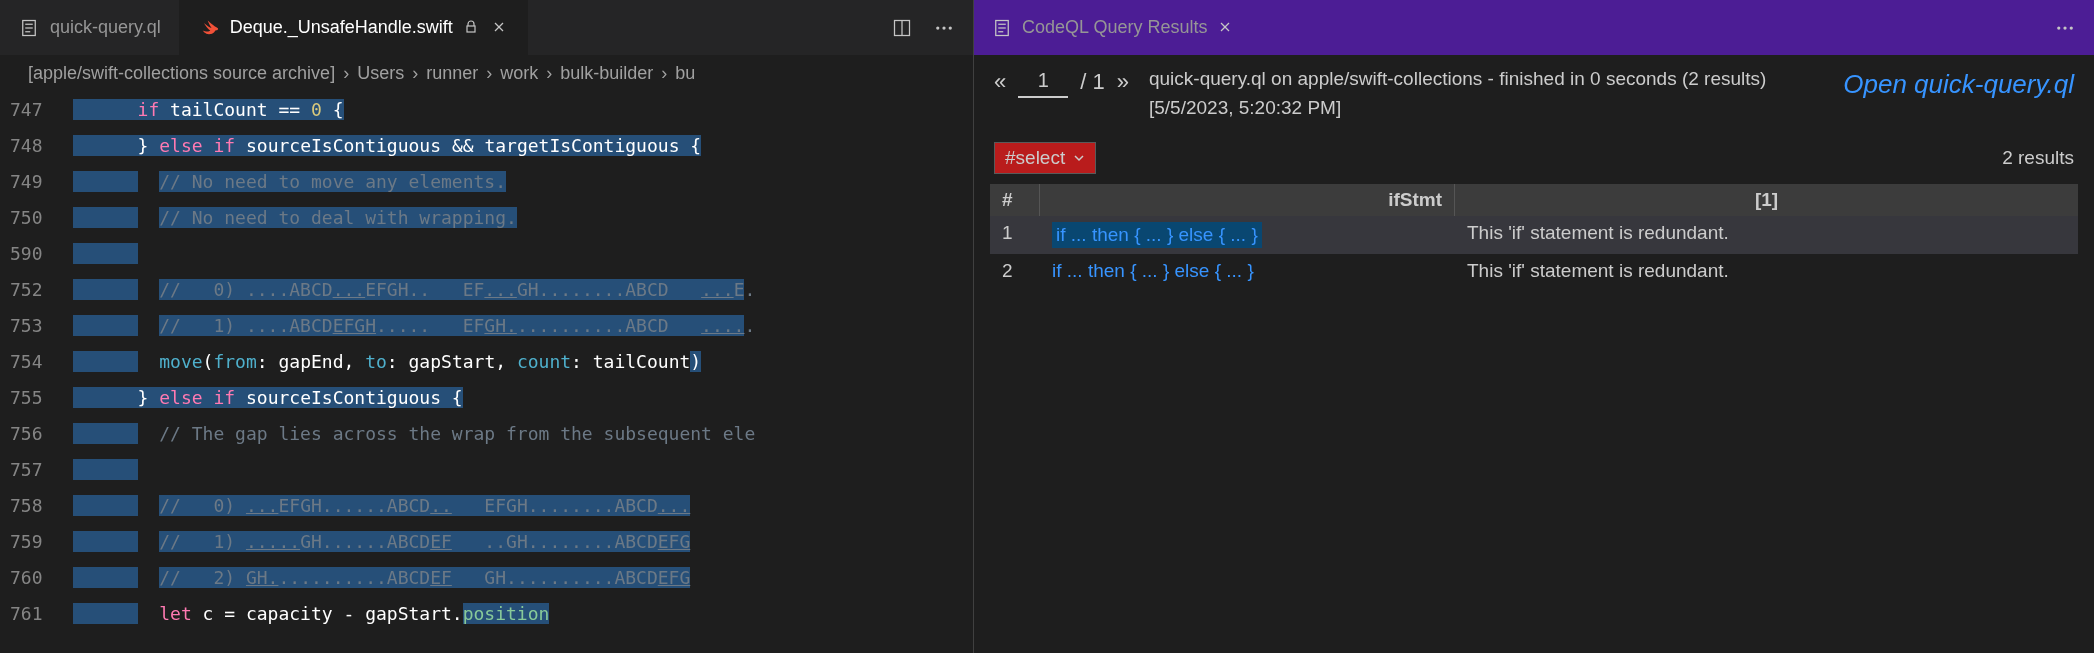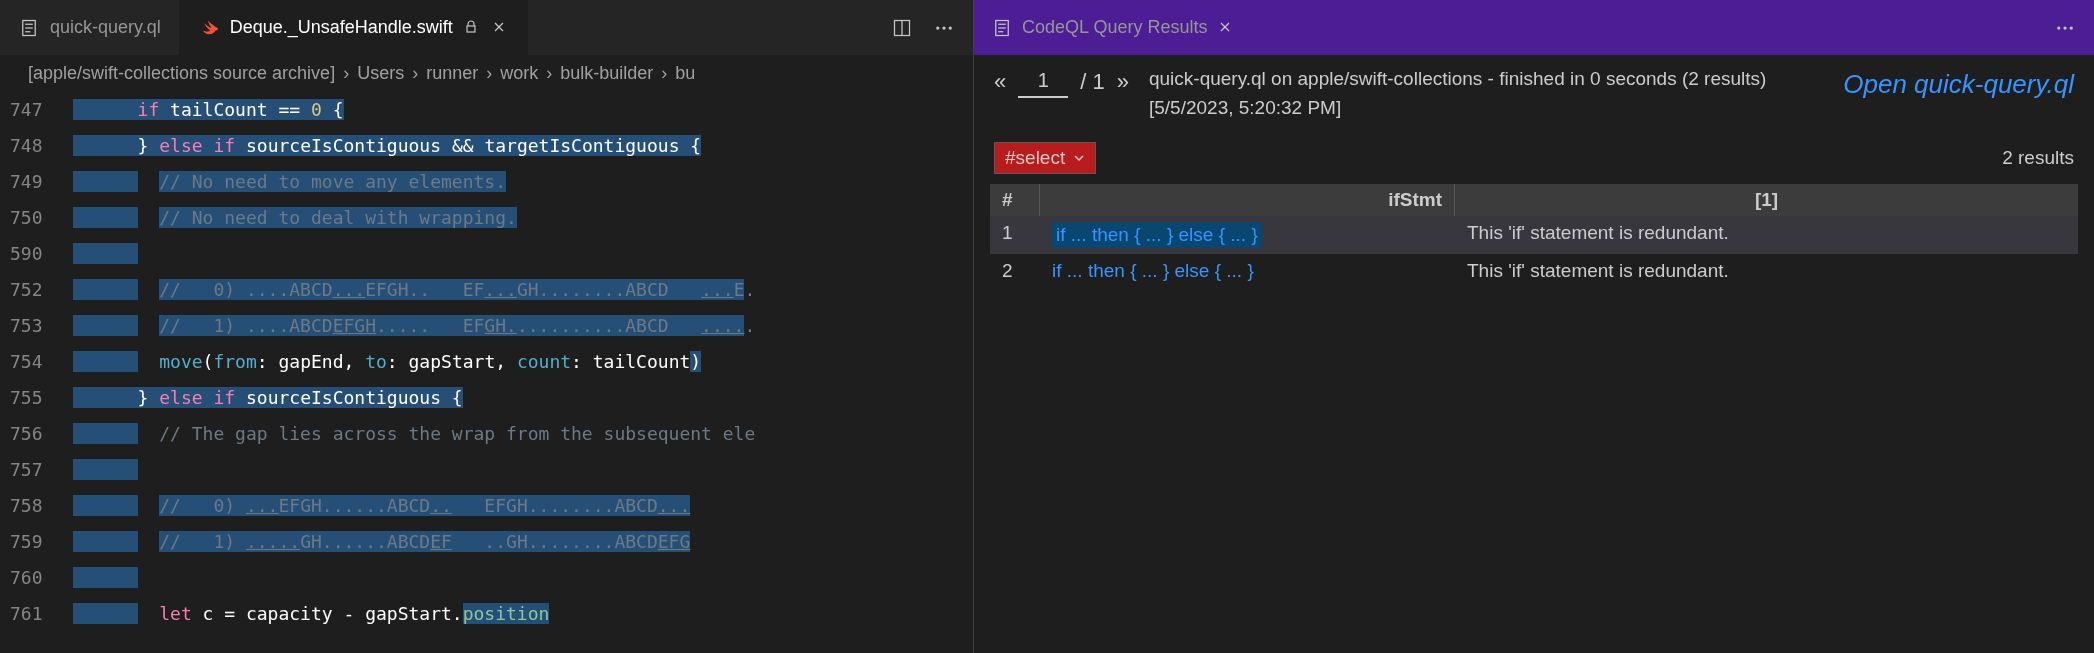--- a/index.html
+++ b/index.html
@@ -344,21 +344,21 @@
       <div class="code-line"><span class="highlighted">      </span>  <span class="highlighted comment">// No need to deal with wrapping.</span></div>
       <div class="code-line"><span class="highlighted">      </span></div>
       <div class="code-line"><span class="highlighted">      </span>  <span class="highlighted comment">//   0) ....ABCD<span class="underline">...</span>EFGH..   EF<span class="underline">...</span>GH........ABCD   <span class="underline">...</span>E</span><span class="comment">.</span></div>
       <div class="code-line"><span class="highlighted">      </span>  <span class="highlighted comment">//   1) ....ABCD<span class="underline">EFGH</span>.....   EF<span class="underline">GH.</span>..........ABCD   <span class="underline">....</span></span><span class="comment">.</span></div>
       <div class="code-line"><span class="highlighted">      </span>  <span class="cyan">move</span><span class="white">(</span><span class="cyan">from</span><span class="white">: gapEnd, </span><span class="cyan">to</span><span class="white">: gapStart, </span><span class="cyan">count</span><span class="white">: tailCount</span><span class="highlighted white">)</span></div>
       <div class="code-line"><span class="highlighted">      </span><span class="highlighted"><span class="white">}</span><span class="white"> </span><span class="pink">else</span><span class="white"> </span><span class="pink">if</span><span class="white"> sourceIsContiguous {</span></span></div>
       <div class="code-line"><span class="highlighted">      </span>  <span class="comment">// The gap lies across the wrap from the subsequent ele</span></div>
       <div class="code-line"><span class="highlighted">      </span></div>
       <div class="code-line"><span class="highlighted">      </span>  <span class="highlighted comment">//   0) <span class="underline">...</span>EFGH......ABCD<span class="underline">..</span>   EFGH........ABCD<span class="underline">...</span></span></div>
       <div class="code-line"><span class="highlighted">      </span>  <span class="highlighted comment">//   1) <span class="underline">.....</span>GH......ABCD<span class="underline">EF</span>   ..GH........ABCD<span class="underline">EFG</span></span></div>
-      <div class="code-line"><span class="highlighted">      </span>  </div>
+      <div class="code-line"><span class="highlighted">      </span>  <span class="highlighted comment">//   2) <span class="underline">GH.</span>..........ABCD<span class="underline">EF</span>   GH..........ABCD<span class="underline">EFG</span></span></div>
       <div class="code-line"><span class="highlighted">      </span>  <span class="pink">let</span><span class="white"> c = capacity </span><span class="white">-</span><span class="white"> gapStart.</span><span class="highlighted green">position</span></div>
     </div>
   </div>
 </div>
 
 <div class="right-pane">
   <div class="right-tabs">
     <div class="right-tab">
       <span class="file-icon">
         <svg width="20" height="20" viewBox="0 0 16 16" fill="none" stroke="#c5c5c5" stroke-width="1">

